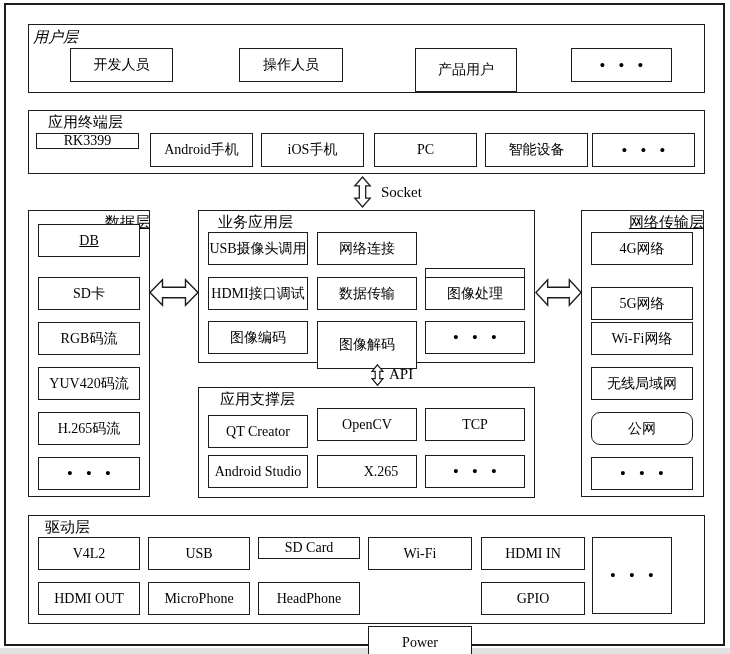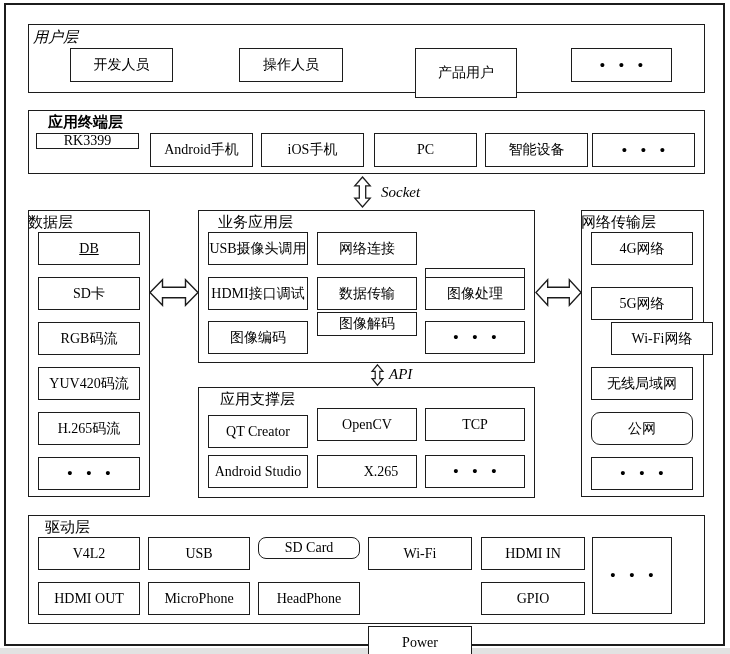--- a/index.html
+++ b/index.html
@@ -30,88 +30,87 @@
     box-sizing: border-box;
     background: #ffffff;
   }
   .layer-label {
     position: absolute;
     font-size: 15px;
     line-height: 17px;
     white-space: nowrap;
     color: #000;
   }
-  .layer-label.centered { text-align: left; }
+  .layer-label.centered { text-align: right; text-decoration: underline; }
   .box {
     position: absolute;
     border: 1px solid #1c1c1c;
     box-sizing: border-box;
     background: #ffffff;
     display: flex;
     align-items: center;
     justify-content: center;
     font-size: 14px;
     white-space: nowrap;
     text-align: center;
   }
   .dots { letter-spacing: 5px; font-size: 15px; font-weight: bold; text-indent: 5px; }
   .conn-label {
     position: absolute;
     font-size: 15px;
     white-space: nowrap;
-    font-style: italic;
   }
   svg.arrow { position: absolute; overflow: visible; }
 </style>
 </head>
 <body>
 
 <div class="frame"></div>
 <div class="bottom-strip"></div>
 
 <div class="layer" style="left:28px; top:24px; width:677px; height:69px;"></div>
 <div class="layer-label" style="left:33px; top:29px;font-style:italic;">用户层</div>
 <div class="box" style="left:70px; top:48px; width:103px; height:34px;">开发人员</div>
 <div class="box" style="left:239px; top:48px; width:104px; height:34px;">操作人员</div>
-<div class="box" style="left:415px; top:48px; width:102px; height:50px;text-align:center;">产品用户</div>
+<div class="box" style="left:415px; top:48px; width:102px; height:44px;text-align:center;">产品用户</div>
 <div class="box dots" style="left:571px; top:48px; width:101px; height:34px;">• • •</div>
 
 <div class="layer" style="left:28px; top:110px; width:677px; height:64px;"></div>
-<div class="layer-label" style="left:48px; top:114px;font-weight:bold;">应用终端层</div>
+<div class="layer-label" style="left:48px; top:114px;">应用终端层</div>
 <div class="box" style="left:36px; top:133px; width:103px; height:16px;">RK3399</div>
 <div class="box" style="left:150px; top:133px; width:103px; height:34px;">Android手机</div>
 <div class="box" style="left:261px; top:133px; width:103px; height:34px;">iOS手机</div>
 <div class="box" style="left:374px; top:133px; width:103px; height:34px;">PC</div>
 <div class="box" style="left:485px; top:133px; width:103px; height:34px;">智能设备</div>
 <div class="box dots" style="left:592px; top:133px; width:103px; height:34px;">• • •</div>
 
 <svg class="arrow" style="left:354px; top:176px;" width="17" height="32" viewBox="0 0 17 32">
   <path d="M8.5 1 L16.2 9.8 H11.7 V22.2 H16.2 L8.5 31 L0.8 22.2 H5.3 V9.8 H0.8 Z" fill="#ffffff" stroke="#1c1c1c" stroke-width="1.3"></path>
 </svg>
 <div class="conn-label" style="left:381px; top:184px;">Socket</div>
 
 <div class="layer" style="left:28px; top:210px; width:122px; height:287px;"></div>
 <div class="layer-label centered" style="left:28px; top:214px; width:122px;">数据层</div>
-<div class="box" style="left:38px; top:232px; width:102px; height:33px;text-decoration:underline;">DB</div>
+<div class="box" style="left:38px; top:224px; width:102px; height:33px;text-decoration:underline;">DB</div>
 <div class="box" style="left:38px; top:277px; width:102px; height:33px;">SD卡</div>
 <div class="box" style="left:38px; top:322px; width:102px; height:33px;">RGB码流</div>
 <div class="box" style="left:38px; top:367px; width:102px; height:33px;">YUV420码流</div>
 <div class="box" style="left:38px; top:412px; width:102px; height:33px;">H.265码流</div>
 <div class="box dots" style="left:38px; top:457px; width:102px; height:33px;">• • •</div>
 
 <div class="layer" style="left:198px; top:210px; width:337px; height:153px;"></div>
 <div class="layer-label" style="left:218px; top:214px;">业务应用层</div>
 <div class="box" style="left:208px; top:232px; width:100px; height:33px;">USB摄像头调用</div>
 <div class="box" style="left:317px; top:232px; width:100px; height:33px;">网络连接</div>
 <div class="box" style="left:425px; top:232px; width:100px; height:33px;margin-top:36px;">数据存储</div>
 <div class="box" style="left:208px; top:277px; width:100px; height:33px;">HDMI接口调试</div>
 <div class="box" style="left:317px; top:277px; width:100px; height:33px;">数据传输</div>
 <div class="box" style="left:425px; top:277px; width:100px; height:33px;">图像处理</div>
 <div class="box" style="left:208px; top:321px; width:100px; height:33px;">图像编码</div>
-<div class="box" style="left:317px; top:312px; width:100px; height:24px;">图像解码</div>
+<div class="box" style="left:317px; top:321px; width:100px; height:48px;">图像解码</div>
 <div class="box dots" style="left:425px; top:321px; width:100px; height:33px;">• • •</div>
 
 <svg class="arrow" style="left:149px; top:278px;" width="50" height="29" viewBox="0 0 50 29">
   <path d="M1 14.5 L13.5 1.8 V9.3 H36.5 V1.8 L49 14.5 L36.5 27.2 V19.7 H13.5 V27.2 Z" fill="#ffffff" stroke="#1c1c1c" stroke-width="1.4"></path>
 </svg>
 
 <svg class="arrow" style="left:535px; top:278px;" width="47" height="29" viewBox="0 0 50 29" preserveAspectRatio="none">
   <path d="M1 14.5 L13.5 1.8 V9.3 H36.5 V1.8 L49 14.5 L36.5 27.2 V19.7 H13.5 V27.2 Z" fill="#ffffff" stroke="#1c1c1c" stroke-width="1.4"></path>
 </svg>
 
@@ -126,30 +125,30 @@
 <div class="box" style="left:317px; top:408px; width:100px; height:33px;">OpenCV</div>
 <div class="box" style="left:425px; top:408px; width:100px; height:33px;">TCP</div>
 <div class="box" style="left:208px; top:455px; width:100px; height:33px;">Android Studio</div>
 <div class="box" style="left:317px; top:455px; width:100px; height:33px;padding-left:28px;">X.265</div>
 <div class="box dots" style="left:425px; top:455px; width:100px; height:33px;">• • •</div>
 
 <div class="layer" style="left:581px; top:210px; width:123px; height:287px;"></div>
 <div class="layer-label centered" style="left:581px; top:214px; width:123px;">网络传输层</div>
 <div class="box" style="left:591px; top:232px; width:102px; height:33px;">4G网络</div>
 <div class="box" style="left:591px; top:287px; width:102px; height:33px;">5G网络</div>
-<div class="box" style="left:591px; top:322px; width:102px; height:33px;margin-left:20px;">Wi-Fi网络</div>
+<div class="box" style="left:591px; top:322px; width:102px; height:33px;">Wi-Fi网络</div>
 <div class="box" style="left:591px; top:367px; width:102px; height:33px;">无线局域网</div>
 <div class="box" style="left:591px; top:412px; width:102px; height:33px;border-radius:9px;">公网</div>
 <div class="box dots" style="left:591px; top:457px; width:102px; height:33px;">• • •</div>
 
 <div class="layer" style="left:28px; top:515px; width:677px; height:109px;"></div>
 <div class="layer-label" style="left:45px; top:519px;">驱动层</div>
 <div class="box" style="left:38px; top:537px; width:102px; height:33px;">V4L2</div>
 <div class="box" style="left:148px; top:537px; width:102px; height:33px;">USB</div>
-<div class="box" style="left:258px; top:537px; width:102px; height:22px;border-radius:8px;">SD Card</div>
+<div class="box" style="left:258px; top:537px; width:102px; height:22px;">SD Card</div>
 <div class="box" style="left:368px; top:537px; width:104px; height:33px;">Wi-Fi</div>
 <div class="box" style="left:481px; top:537px; width:104px; height:33px;">HDMI IN</div>
 <div class="box" style="left:38px; top:582px; width:102px; height:33px;">HDMI OUT</div>
 <div class="box" style="left:148px; top:582px; width:102px; height:33px;">MicroPhone</div>
 <div class="box" style="left:258px; top:582px; width:102px; height:33px;">HeadPhone</div>
 <div class="box" style="left:368px; top:582px; width:104px; height:33px;margin-top:44px;">Power</div>
 <div class="box" style="left:481px; top:582px; width:104px; height:33px;">GPIO</div>
 <div class="box dots" style="left:592px; top:537px; width:80px; height:77px;">• • •</div>
 
 </body></html>

